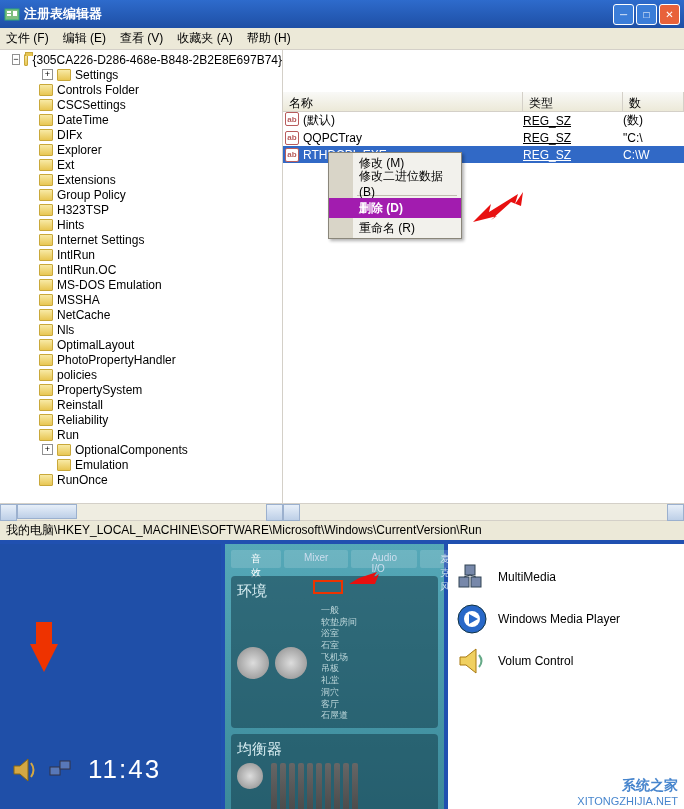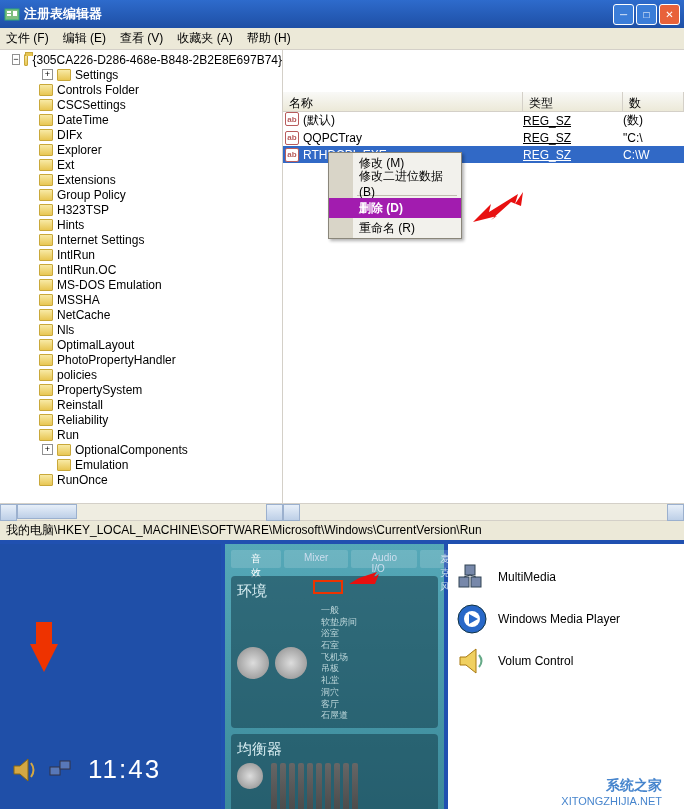--- a/index.html
+++ b/index.html
@@ -92,21 +92,21 @@
     .sm-eq { display: flex; gap: 3px; }
     .sm-slider { width: 6px; height: 60px; background: linear-gradient(#666,#444); border-radius: 2px; position: relative; }
     .sm-list { color: #BCD6DA; font-size: 9px; line-height: 1.3; }
     
     
     .panel-cp { flex: 1; background: #fff; padding: 12px 8px; position: relative; }
     .cp-item { display: flex; align-items: center; height: 42px; cursor: pointer; }
     .cp-icon { width: 32px; height: 32px; margin-right: 10px; display: flex; align-items: center; justify-content: center; }
     .cp-label { font-size: 12px; }
     .cp-item.hl .cp-label { background: #3169C6; color: #fff; font-weight: bold; padding: 1px 3px; }
-    .watermark { position: absolute; bottom: 4px; right: 22px; color: #3378C8; font-size: 11px; opacity: 0.9; text-align: right; }
+    .watermark { position: absolute; bottom: 4px; right: 6px; color: #3378C8; font-size: 11px; opacity: 0.9; text-align: right; }
     .watermark .wm-ch { font-size: 14px; font-weight: bold; }
   </style>
 </head>
 <body>
 
 <div class="titlebar">
   <svg class="icon" viewBox="0 0 16 16">
       <rect x="1" y="3" width="14" height="11" fill="#7FBF7F" stroke="#3A7"></rect>
       <rect x="3" y="5" width="4" height="2" fill="#fff"></rect>
       <rect x="3" y="8" width="4" height="2" fill="#fff"></rect>

